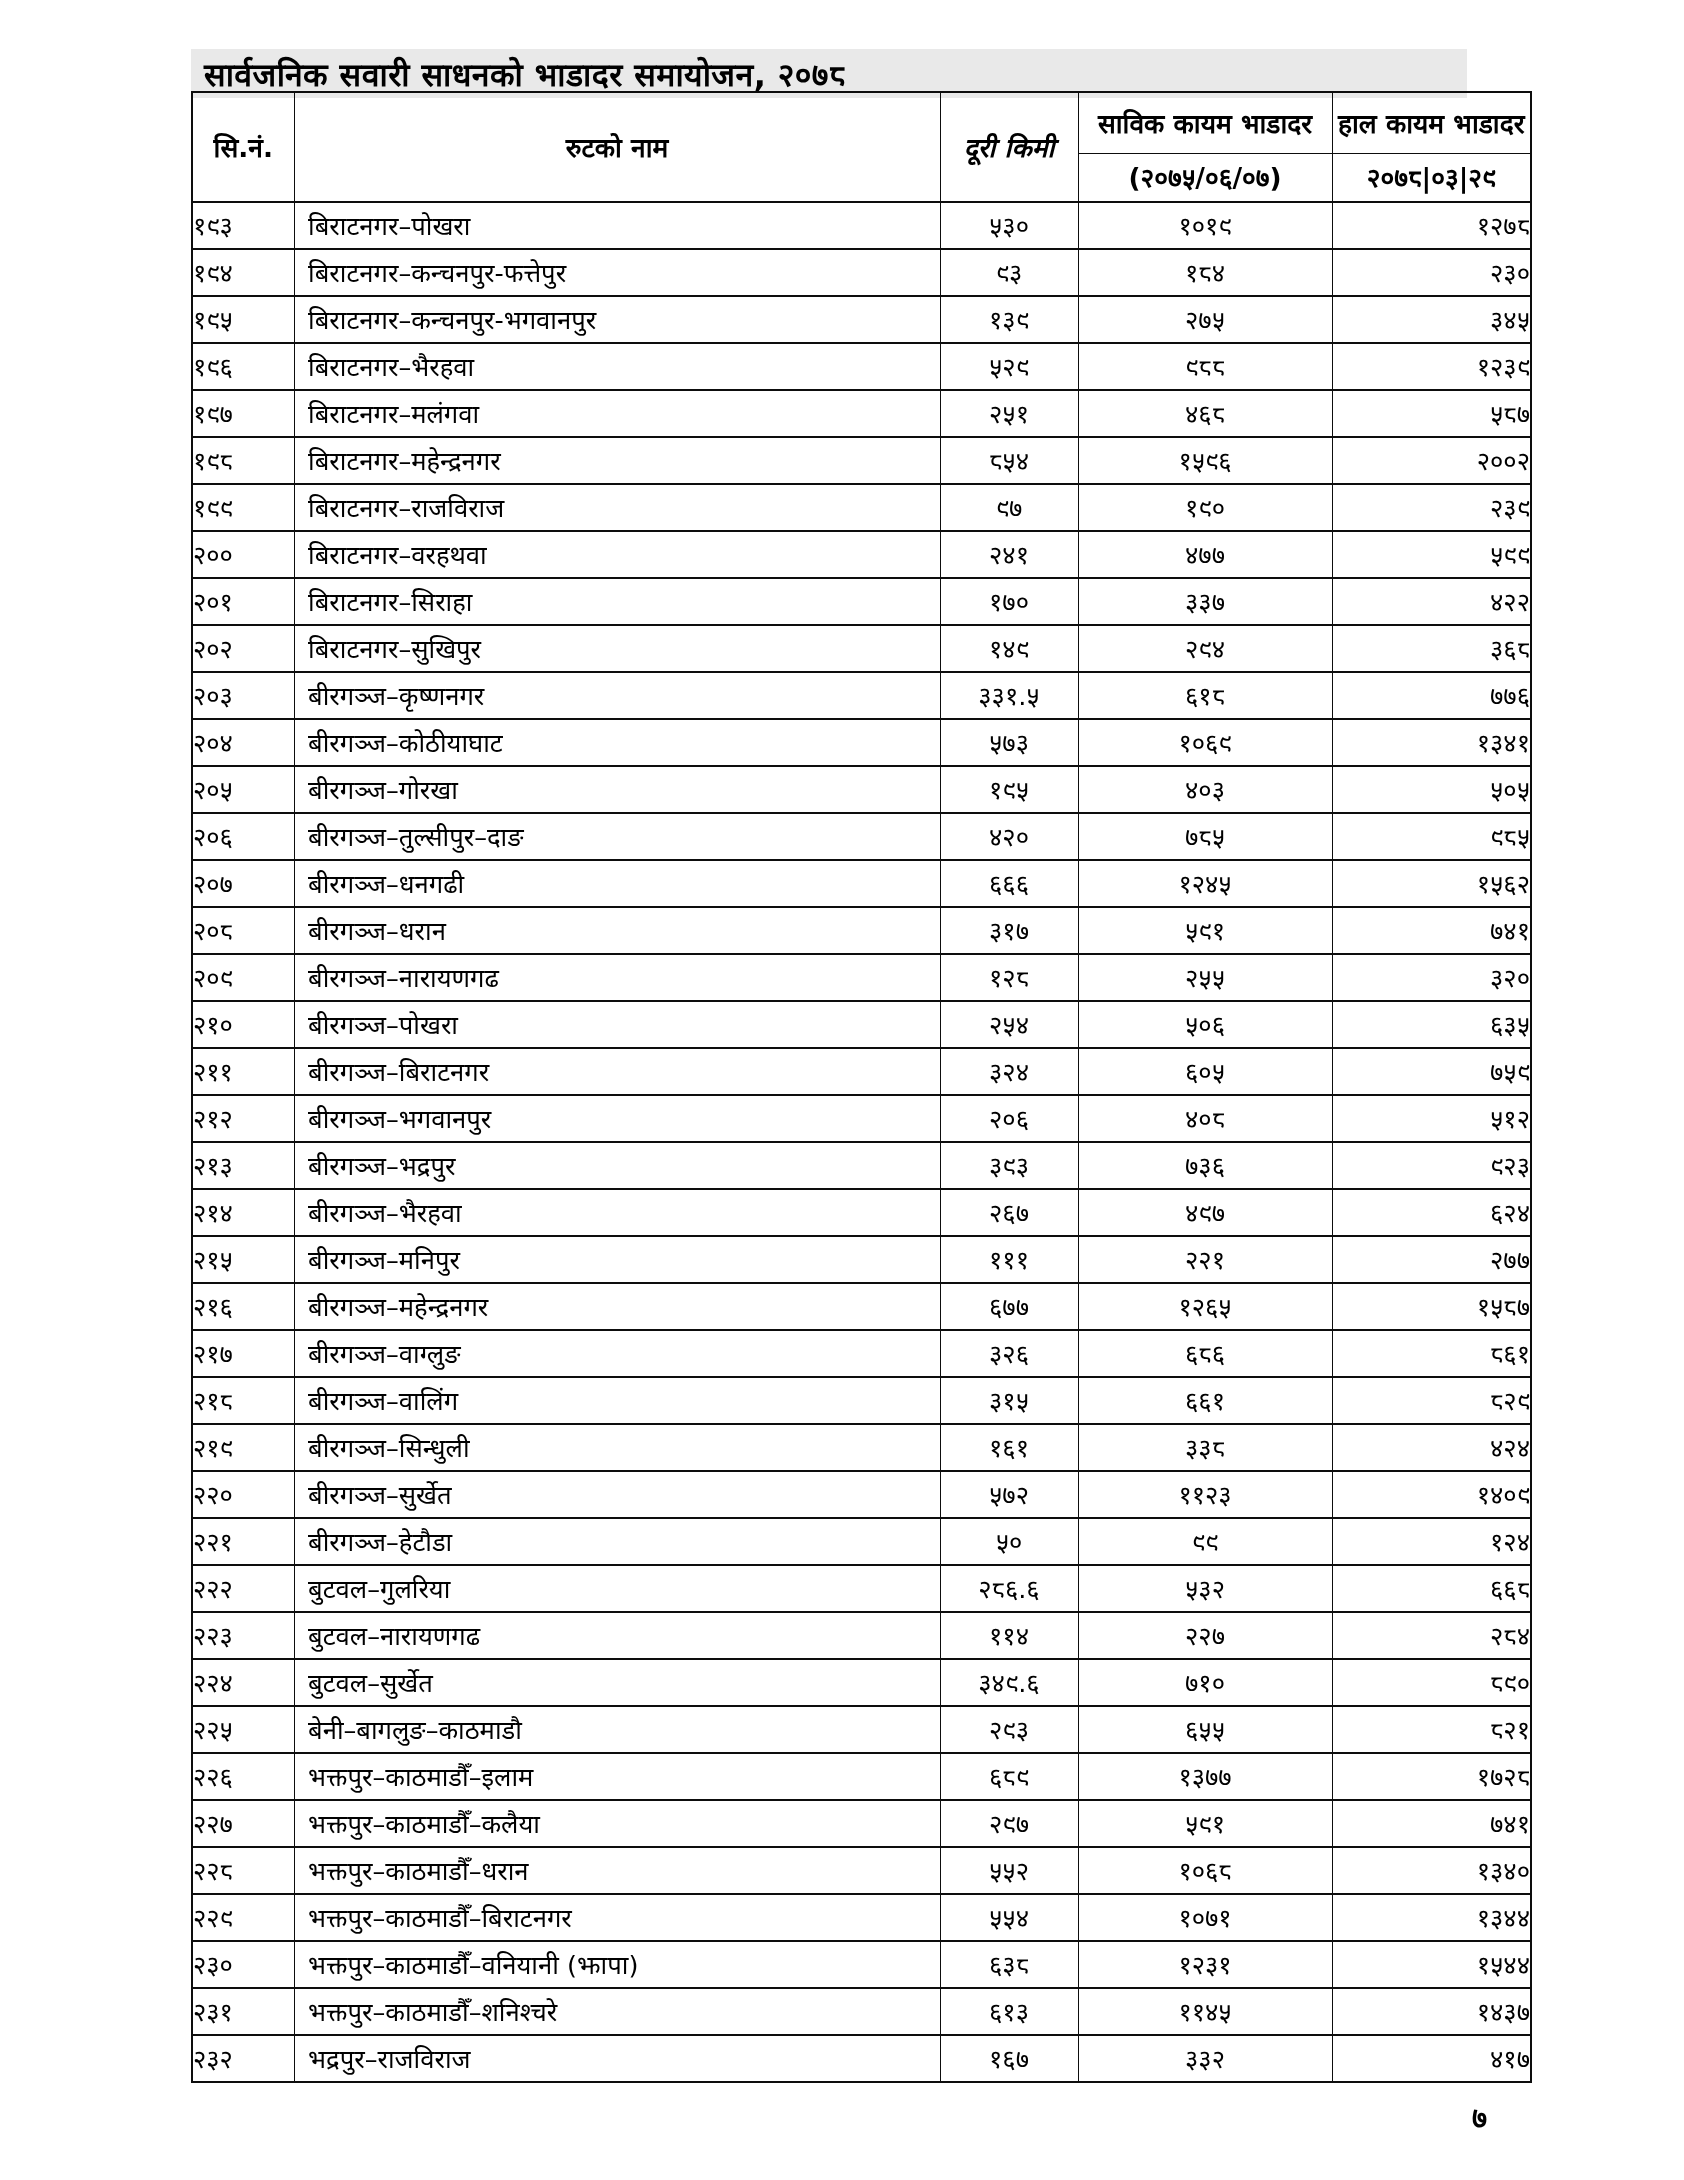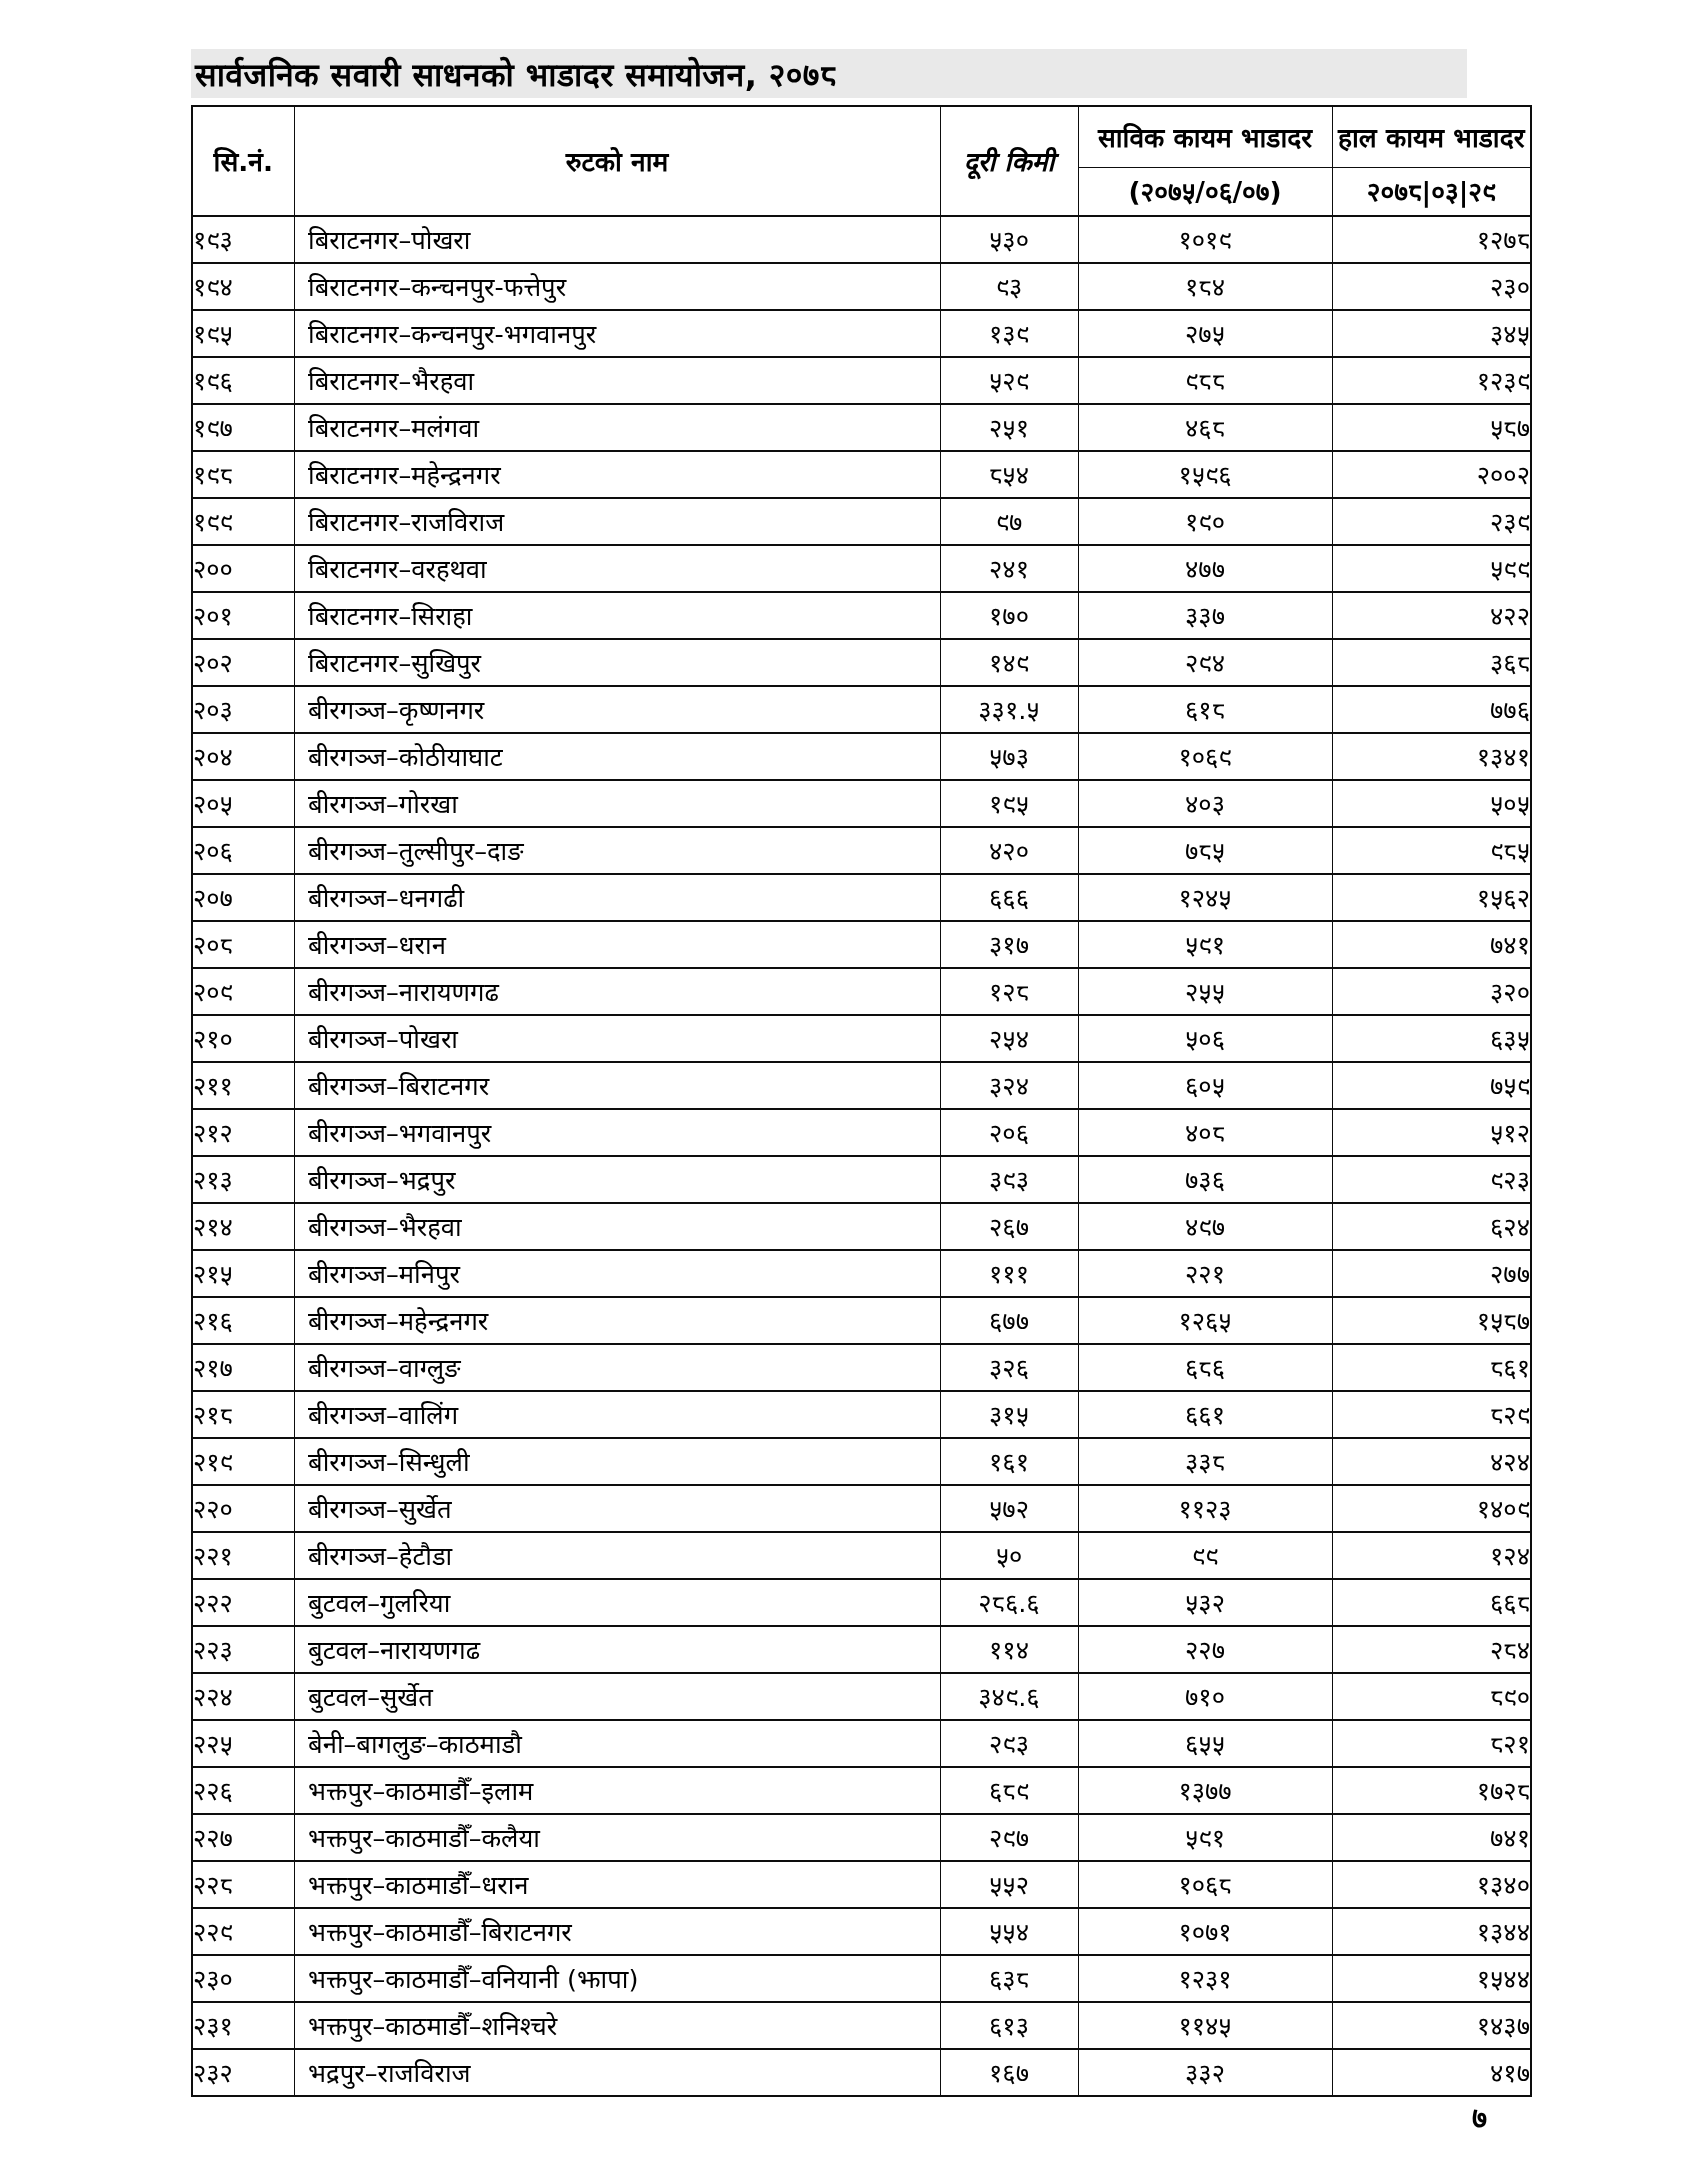--- a/index.html
+++ b/index.html
@@ -10,28 +10,28 @@
     height:2181px;
     font-family:"DejaVu Sans", sans-serif;
     color:#000000;
   }
   .title-bar {
     position:absolute;
     left:191px; top:49px;
     width:1276px; height:49px;
     background:#e9e9e9;
     display:flex; align-items:center;
-    padding-left:4px;
+    padding-left:13px;
     font-size:32px;
     font-weight:bold;
     letter-spacing:0.4px;
   }
   table.fare-table {
     position:absolute;
-    left:191px; top:105px;
+    left:191px; top:91px;
     width:1339px;
     border-collapse:collapse;
     table-layout:fixed;
     border:2.6px solid #0d0d0d;
   }
   .fare-table th, .fare-table td {
     border:1.7px solid #0d0d0d;
     vertical-align:middle;
     overflow:hidden;
     white-space:nowrap;

